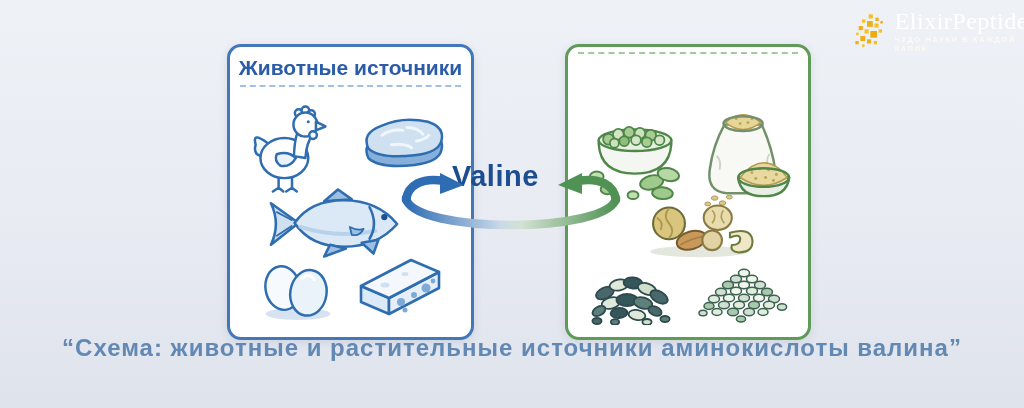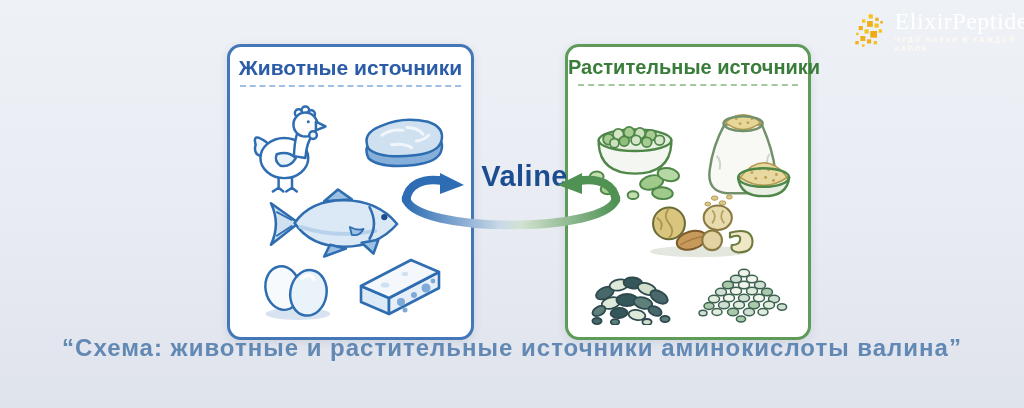--- a/index.html
+++ b/index.html
@@ -26,21 +26,21 @@
   .box-plant{left:565px;width:240px;border:3px solid #5e9a58;}
   .box-title{text-align:center;font-weight:bold;margin-top:9px;white-space:nowrap;}
   .title-animal{font-size:21px;color:#2a5ca8;}
   .title-plant{font-size:20px;color:#3a7d3b;}
   .dash{margin:5px 10px 0 10px;border-bottom:2px dashed;height:0;}
   .dash-animal{border-color:#9fc0e2;}
   .dash-plant{border-color:#a3c89e;}
   .it{position:absolute;}
   
   .valine{
-    position:absolute;left:452px;top:160px;width:116px;text-align:right;
+    position:absolute;left:452px;top:160px;width:116px;text-align:left;
     font-size:29px;font-weight:bold;color:#1c4d90;letter-spacing:.5px;
   }
   .cycle{position:absolute;left:398px;top:172px;}
   
   .caption{
     position:absolute;left:0;right:0;top:334px;text-align:center;
     font-size:24px;font-weight:bold;color:#6288b4;letter-spacing:1px;white-space:nowrap;
   }
 </style>
 </head>
@@ -142,21 +142,20 @@
         </g>
         <g fill="#cfe0f1" stroke="none">
           <ellipse cx="32" cy="33" rx="4.5" ry="2.6"></ellipse>
           <ellipse cx="52" cy="22" rx="3.4" ry="2"></ellipse>
         </g>
       </g>
     </svg>
   </div>
 
   <div class="box box-plant">
-    <div class="box-title title-plant">Растительные источники</div>
     <div class="dash dash-plant"></div>
 
     <svg class="it" style="left:17px;top:52px;" width="100" height="104" viewBox="0 0 98 106">
       <g stroke="#4e8748" stroke-width="2.4" stroke-linejoin="round">
         <path d="M12,46 Q14,76 49,76 Q84,76 86,46 L86,42 L12,42 Z" fill="#f4f7f1"></path>
         <ellipse cx="49" cy="42" rx="37" ry="11" fill="#e7efe0"></ellipse>
         <g stroke-width="1.8">
           <circle cx="22" cy="41" r="5.5" fill="#a6cc92"></circle>
           <circle cx="32" cy="36" r="5.5" fill="#d4e6c8"></circle>
           <circle cx="43" cy="34" r="5.5" fill="#a6cc92"></circle>

